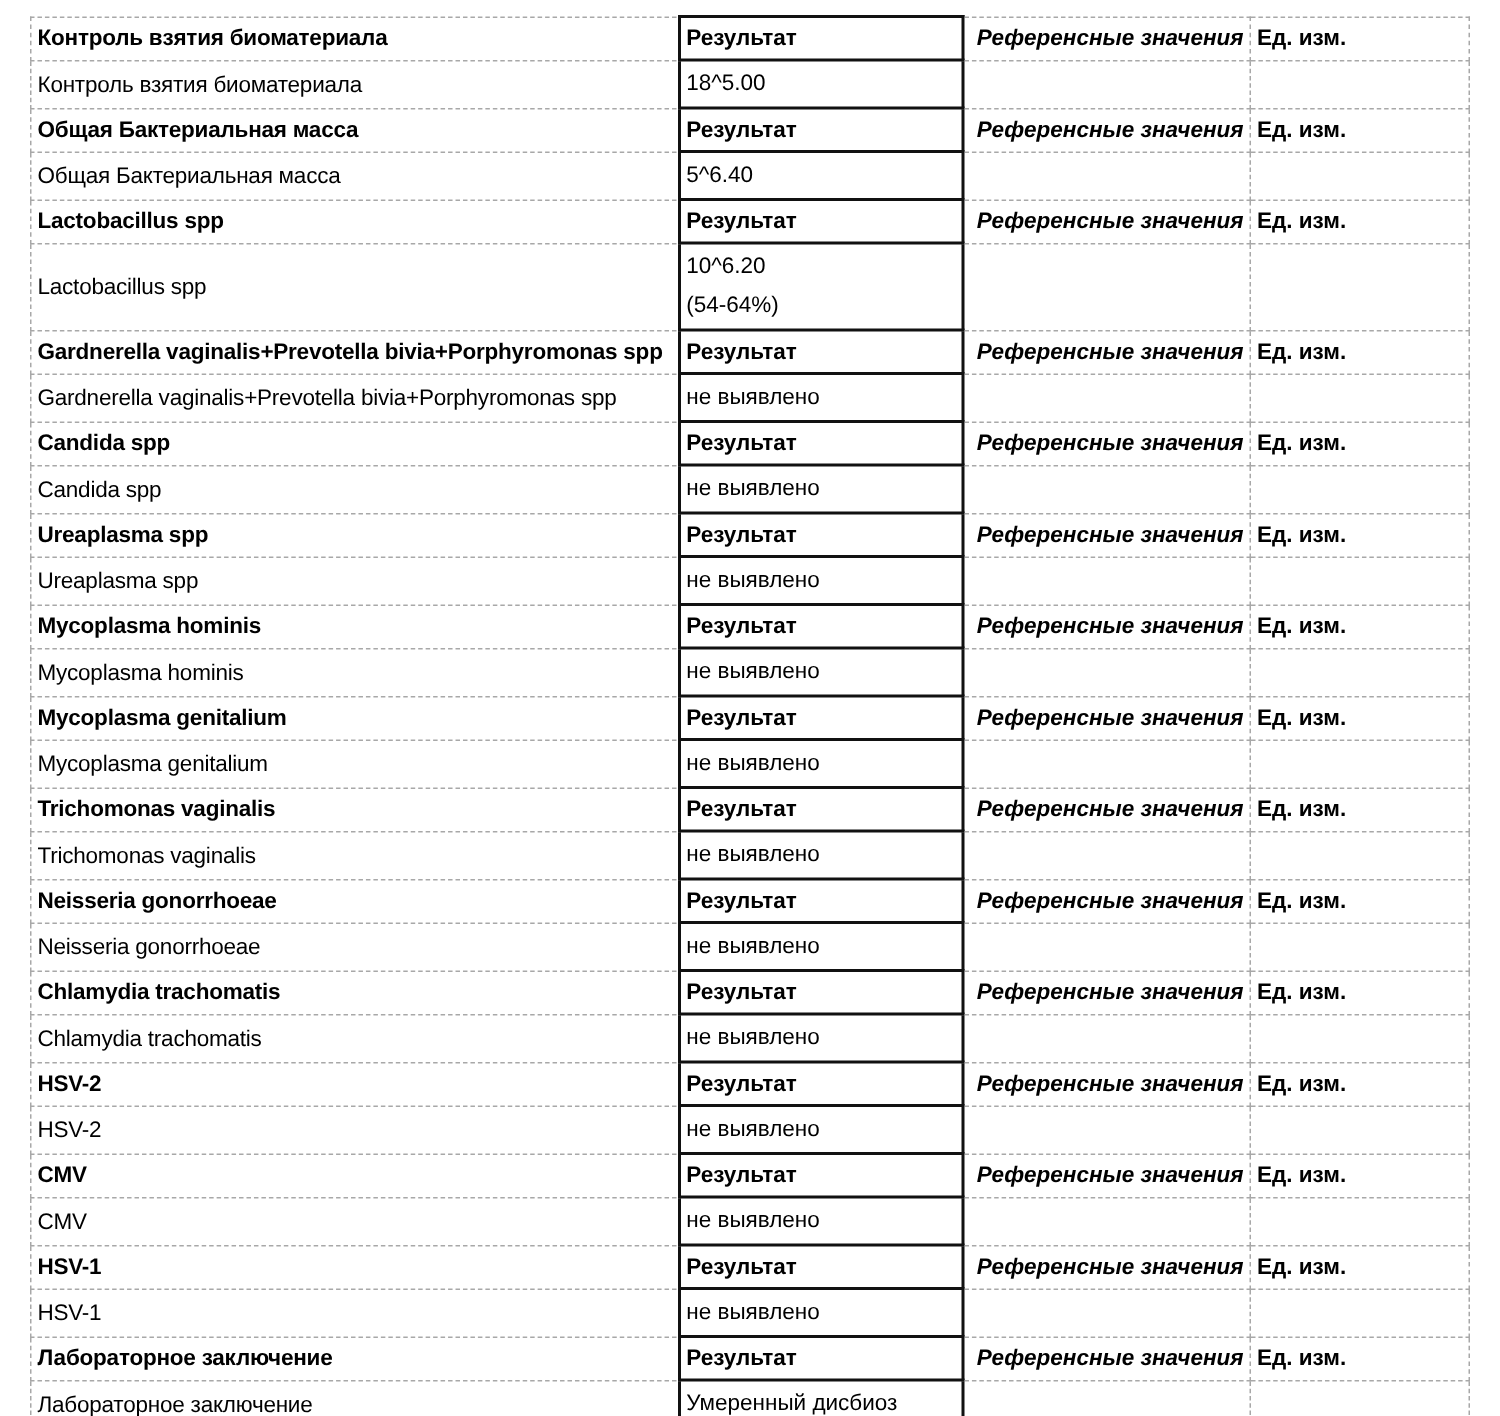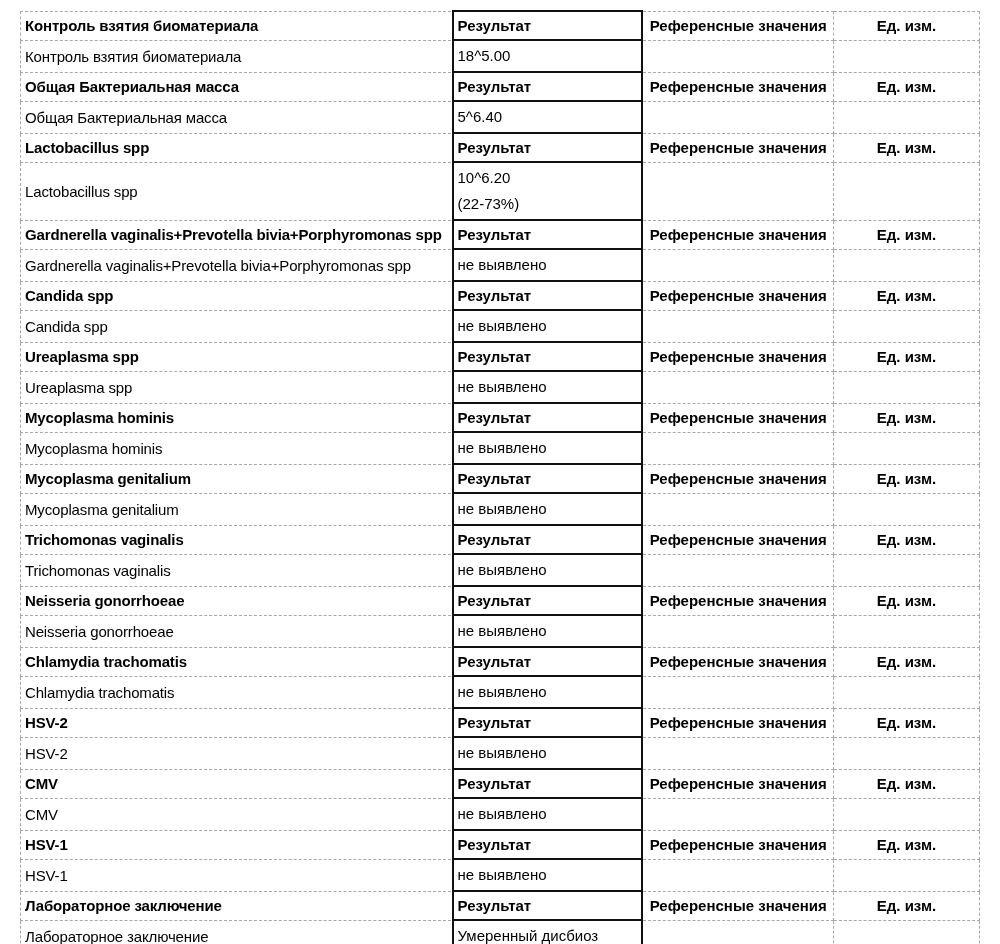--- a/index.html
+++ b/index.html
@@ -51,26 +51,27 @@
     border: 2px solid #111111;
     padding: 2px 4px;
     text-align: left;
   }
   .result-line {
     line-height: 26px;
   }
   td.ref {
     border: 1px dashed #a8a8a8;
     padding: 2px 4px 2px 5px;
-    text-align: center;
+    text-align: right;
+    font-style: italic;
   }
   td.unit {
     border: 1px dashed #a8a8a8;
     padding: 2px 4px;
-    text-align: center;
+    text-align: left;
   }
   .bold {
     font-weight: 700;
   }
 </style>
 </head>
 <body>
 
 <div class="page">
   <table class="report">
@@ -119,21 +120,21 @@
           <td class="cell gap"></td>
           <td class="cell result bold">Результат</td>
           <td class="cell ref bold">Референсные значения</td>
           <td class="cell unit bold">Ед. изм.</td>
         </tr>
         <tr>
           <td class="cell name">Lactobacillus spp</td>
           <td class="cell gap"></td>
           <td class="cell result">
             <div class="result-line">10^6.20</div>
-            <div class="result-line">(22-73%)</div>
+            <div class="result-line">(54-64%)</div>
           </td>
           <td class="cell ref"></td>
           <td class="cell unit"></td>
         </tr>
         <tr>
           <td class="cell name bold">Gardnerella vaginalis+Prevotella bivia+Porphyromonas spp</td>
           <td class="cell gap"></td>
           <td class="cell result bold">Результат</td>
           <td class="cell ref bold">Референсные значения</td>
           <td class="cell unit bold">Ед. изм.</td>

